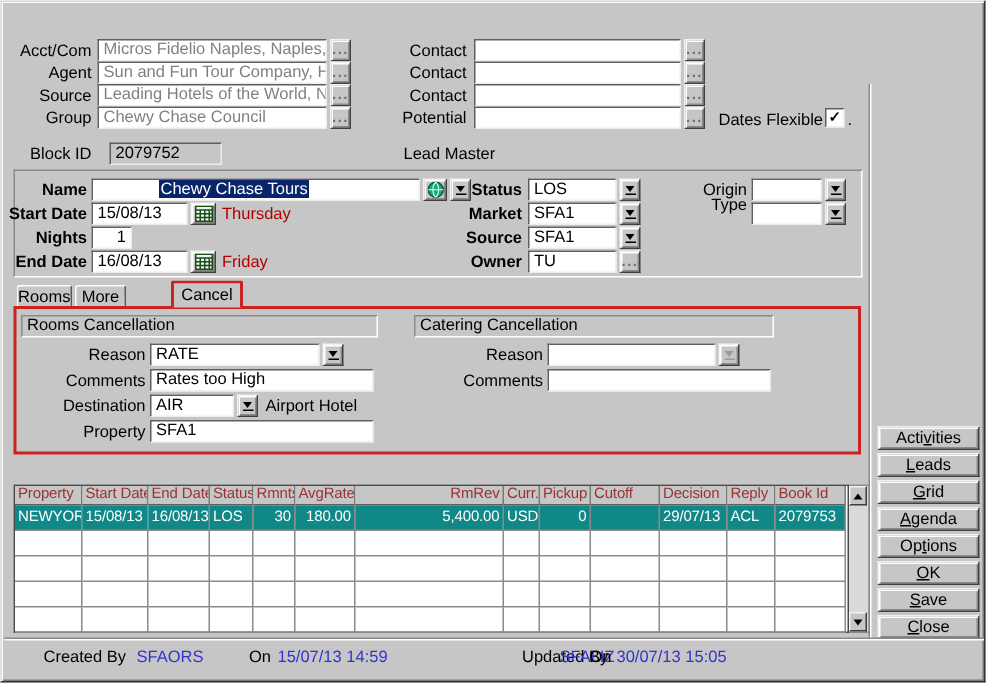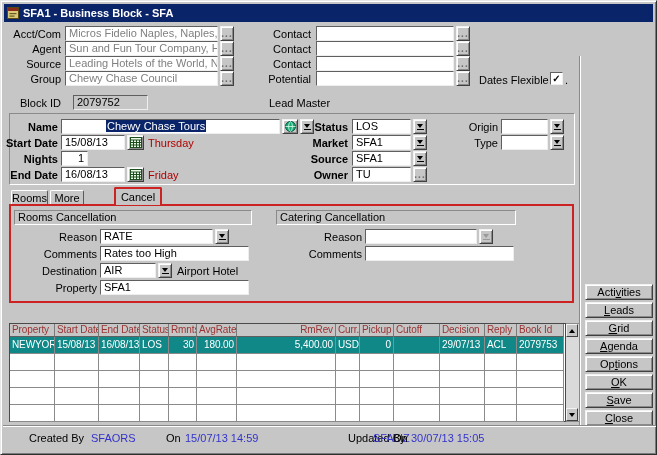--- a/index.html
+++ b/index.html
@@ -94,31 +94,20 @@
   }
   .key{text-decoration:underline;}
   .fitem{position:absolute;top:431px;height:13px;line-height:13px;white-space:nowrap;}
   .blue{color:#3333cc;}
 </style>
 </head>
 <body>
 
 <div id="win">
 
-  <div class="titlebar">
-    <span style="display:inline-flex;">
-      <svg width="12" height="12" viewBox="0 0 12 12">
-          <rect x="0.5" y="0.5" width="11" height="11" fill="#d8c878" stroke="#5a4a10"></rect>
-          <rect x="1" y="1" width="10" height="3" fill="#8a2a1a"></rect>
-          <rect x="2.5" y="6" width="7" height="1.2" fill="#6a5a20"></rect>
-          <rect x="2.5" y="8.5" width="5" height="1.2" fill="#6a5a20"></rect>
-        </svg>
-    </span>
-    <span>SFA1 - Business Block - SFA</span>
-  </div>
 
   <div class="lbl" style="left:6px;top:27px;width:54px;">Acct/Com</div>
   <div class="fld gray" style="left:64px;top:25px;width:153px;">Micros Fidelio Naples, Naples, 239-6</div>
   <div class="btn3d dots" style="left:219px;top:25px;">...</div>
 
   <div class="lbl" style="left:6px;top:42px;width:54px;">Agent</div>
   <div class="fld gray" style="left:64px;top:40px;width:153px;">Sun and Fun Tour Company, Hood Ri</div>
   <div class="btn3d dots" style="left:219px;top:40px;">...</div>
 
   <div class="lbl" style="left:6px;top:57px;width:54px;">Source</div>
@@ -196,21 +185,21 @@
   </div>
   <div class="day" style="left:147px;top:136px;">Thursday</div>
 
   <div class="lbl b" style="left:300px;top:136px;width:47px;">Market</div>
   <div class="fld" style="left:351px;top:134px;width:59px;">SFA1</div>
   <div class="btn3d lovbtn" style="left:412px;top:134px;">
       <span class="lov-tri"></span>
       <span class="lov-bar"></span>
     </div>
 
-  <div class="lbl" style="left:452px;top:136px;width:45px;">Type</div>
+  <div class="lbl" style="left:452px;top:130px;width:45px;">Type</div>
   <div class="fld" style="left:500px;top:134px;width:47px;"></div>
   <div class="btn3d lovbtn" style="left:549px;top:134px;">
       <span class="lov-tri"></span>
       <span class="lov-bar"></span>
     </div>
 
   <div class="lbl b" style="left:6px;top:152px;width:51px;">Nights</div>
   <div class="fld" style="left:60px;top:150px;width:27px;text-align:right;">1</div>
 
   <div class="lbl b" style="left:300px;top:152px;width:47px;">Source</div>

